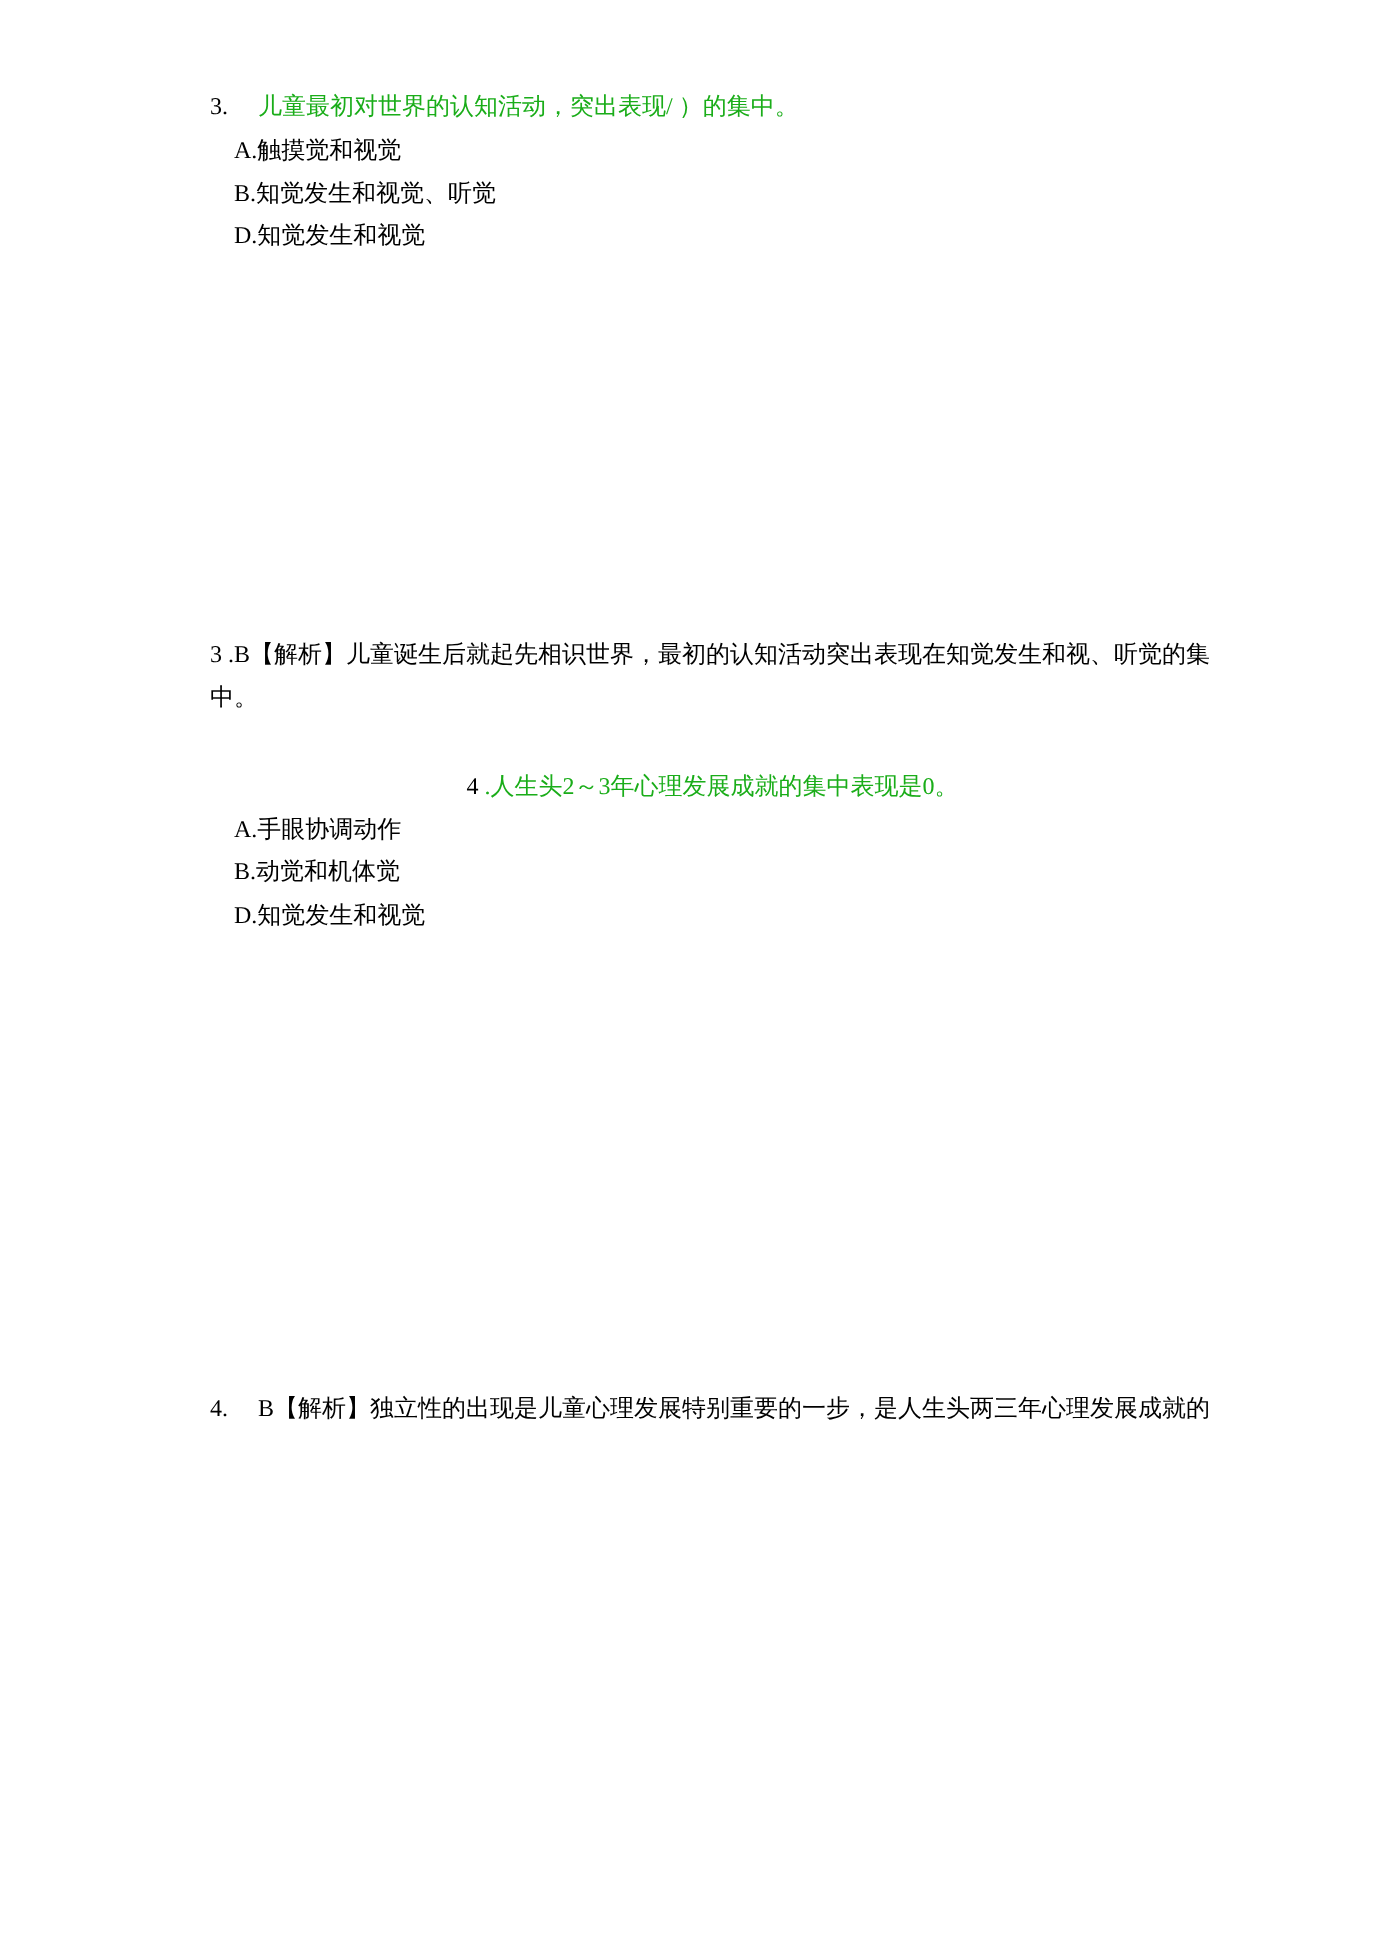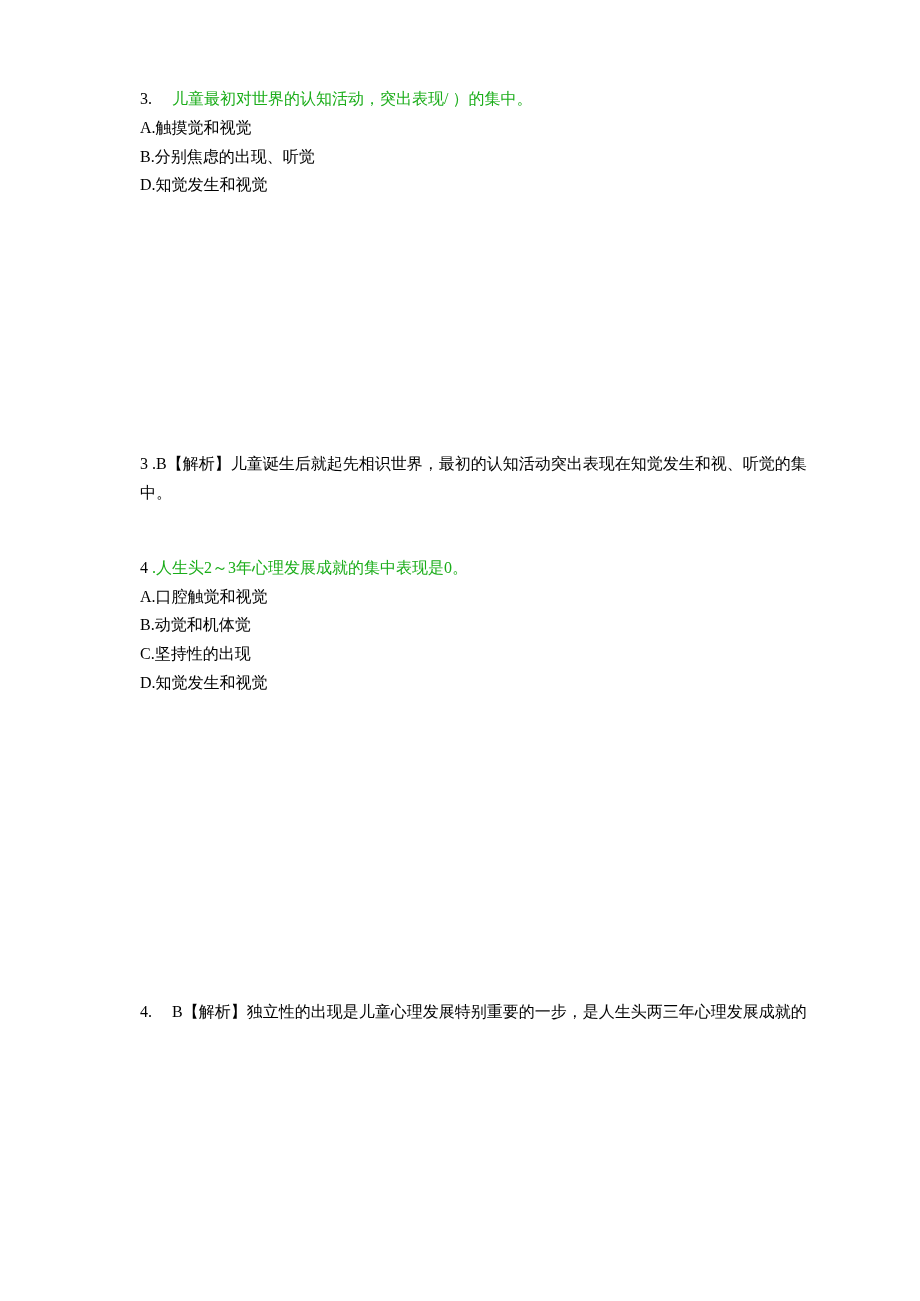--- a/index.html
+++ b/index.html
@@ -9,72 +9,72 @@
     background: #ffffff;
     font-family: "SimSun", "Songti SC", serif;
     font-size: 16px;
     color: #000000;
     line-height: 1.8;
   }
   .page {
     box-sizing: border-box;
     width: 920px;
     min-height: 1301px;
-    padding: 85px 110px 80px 140px;
+    padding: 58px 110px 80px 140px;
     position: relative;
   }
   .q-num {
     display: inline-block;
     min-width: 28px;
   }
   .q-text {
     color: #1aad19;
   }
   .option {
     display: block;
-    margin-left: 0;
+    margin-left: 16px;
   }
   .spacer-lg {
     height: 250px;
   }
   .spacer-lg2 {
     height: 300px;
   }
   .answer-block {
     margin-top: 0;
   }
   .q4-block {
-    margin-top: 46px;
+    margin-top: 30px;
+    text-align: center;
   }
 </style>
 </head>
 <body>
 
 <div class="page">
 
   <div>
     <span class="q-num">3.</span>
     <span class="q-text">儿童最初对世界的认知活动，突出表现/</span><span class="q-text">       </span><span class="q-text">）的集中。</span>
   </div>
   <div class="option">A.触摸觉和视觉</div>
-  <div class="option">B.分别焦虑的出现、听觉</div>
+  <div class="option">B.知觉发生和视觉、听觉</div>
   <div class="option">D.知觉发生和视觉</div>
 
   <div class="spacer-lg"></div>
 
   <div class="answer-block">
     <span>3</span><span> .B【解析】儿童诞生后就起先相识世界，最初的认知活动突出表现在知觉发生和视、听觉的集中。</span>
   </div>
 
   <div class="q4-block">
     <span>4</span><span class="q-text"> .人生头2～3年心理发展成就的集中表现是0。</span>
   </div>
-  <div class="option">A.口腔触觉和视觉</div>
+  <div class="option">A.手眼协调动作</div>
   <div class="option">B.动觉和机体觉</div>
-  <div class="option">C.坚持性的出现</div>
   <div class="option">D.知觉发生和视觉</div>
 
   <div class="spacer-lg2"></div>
 
   <div class="answer-block">
     <span class="q-num">4.</span>
     <span>B【解析】独立性的出现是儿童心理发展特别重要的一步，是人生头两三年心理发展成就的</span>
   </div>
 
 </div>

